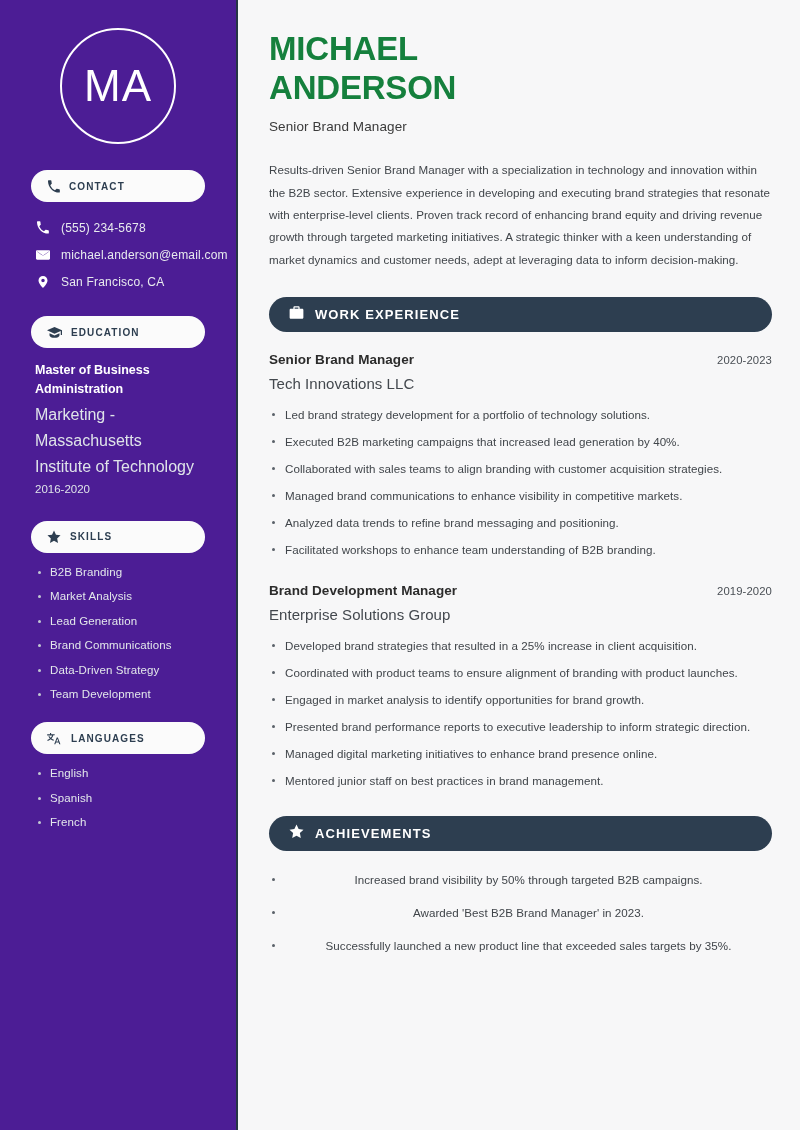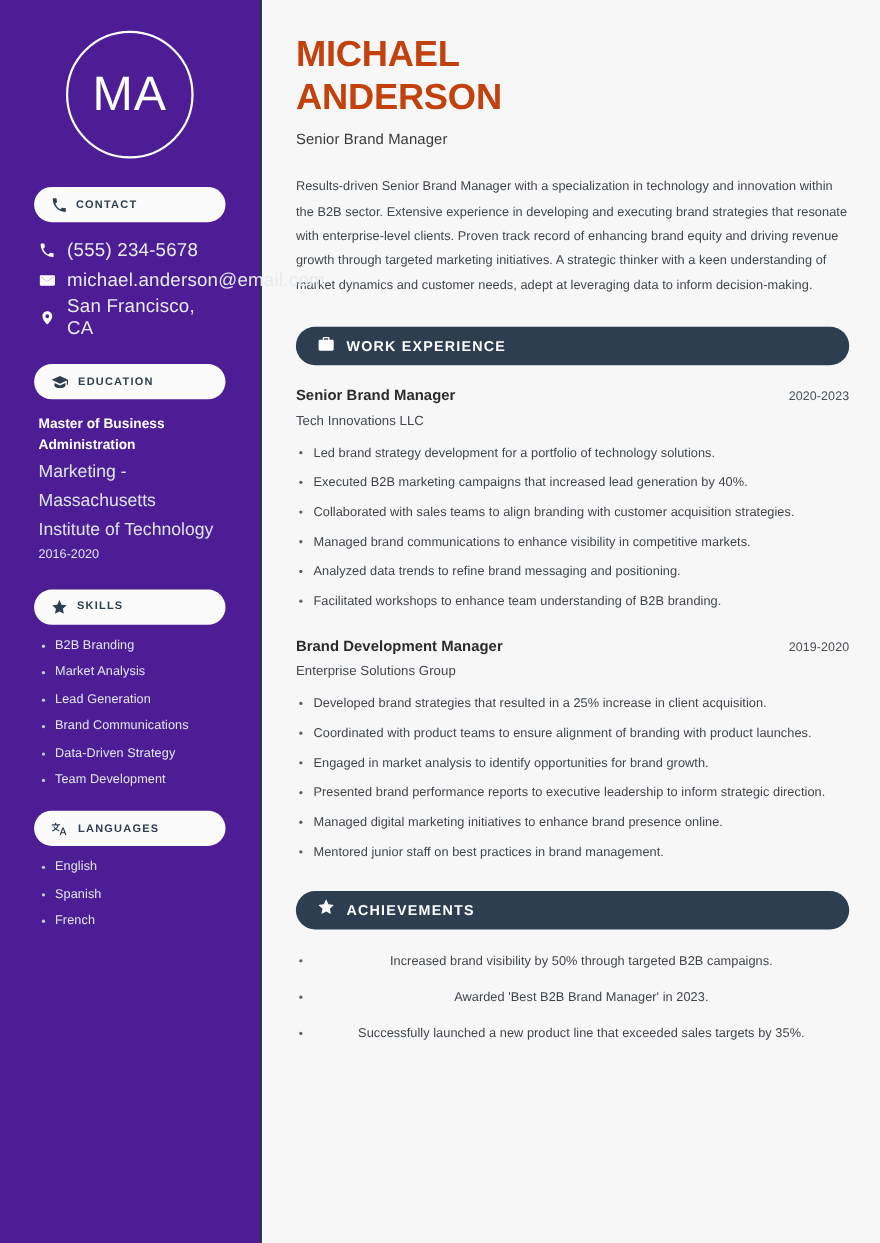--- a/index.html
+++ b/index.html
@@ -84,23 +84,24 @@
     min-height: 25px;
     margin-bottom: 2px;
   }
   .contact-row .ico {
     width: 15px;
     display: flex;
     justify-content: center;
     flex: 0 0 15px;
   }
   .contact-row .txt {
-    font-size: 17px;
+    font-size: 12px;
     color: #e8ebee;
     letter-spacing: 0.2px;
+    text-align: right;
   }
 
   .edu-block { padding: 0 4px; }
   .edu-degree {
     color: #ffffff;
     font-size: 12.5px;
     font-weight: bold;
     line-height: 1.55;
     margin-bottom: 2px;
   }
@@ -138,21 +139,21 @@
   
   .main {
     flex: 1;
     background: #f7f7f8;
     padding: 30px 28px 0 31px;
   }
 
   .name {
     font-size: 33px;
     font-weight: bold;
-    color: #c2410c;
+    color: #15803d;
     line-height: 1.17;
     letter-spacing: -0.2px;
   }
 
   .role {
     font-size: 13.5px;
     color: #3a3a3a;
     margin-top: 12px;
     letter-spacing: 0.1px;
   }
@@ -195,21 +196,21 @@
     font-weight: bold;
     color: #2b2b2b;
     letter-spacing: 0.05px;
   }
   .job-dates {
     font-size: 11.3px;
     color: #4a4f55;
     letter-spacing: 0.1px;
   }
   .job-company {
-    font-size: 12px;
+    font-size: 15px;
     color: #43484e;
     margin-top: 8px;
     letter-spacing: 0.05px;
   }
 
   .bullets {
     list-style: none;
     margin-top: 14px;
   }
   .bullets li {

